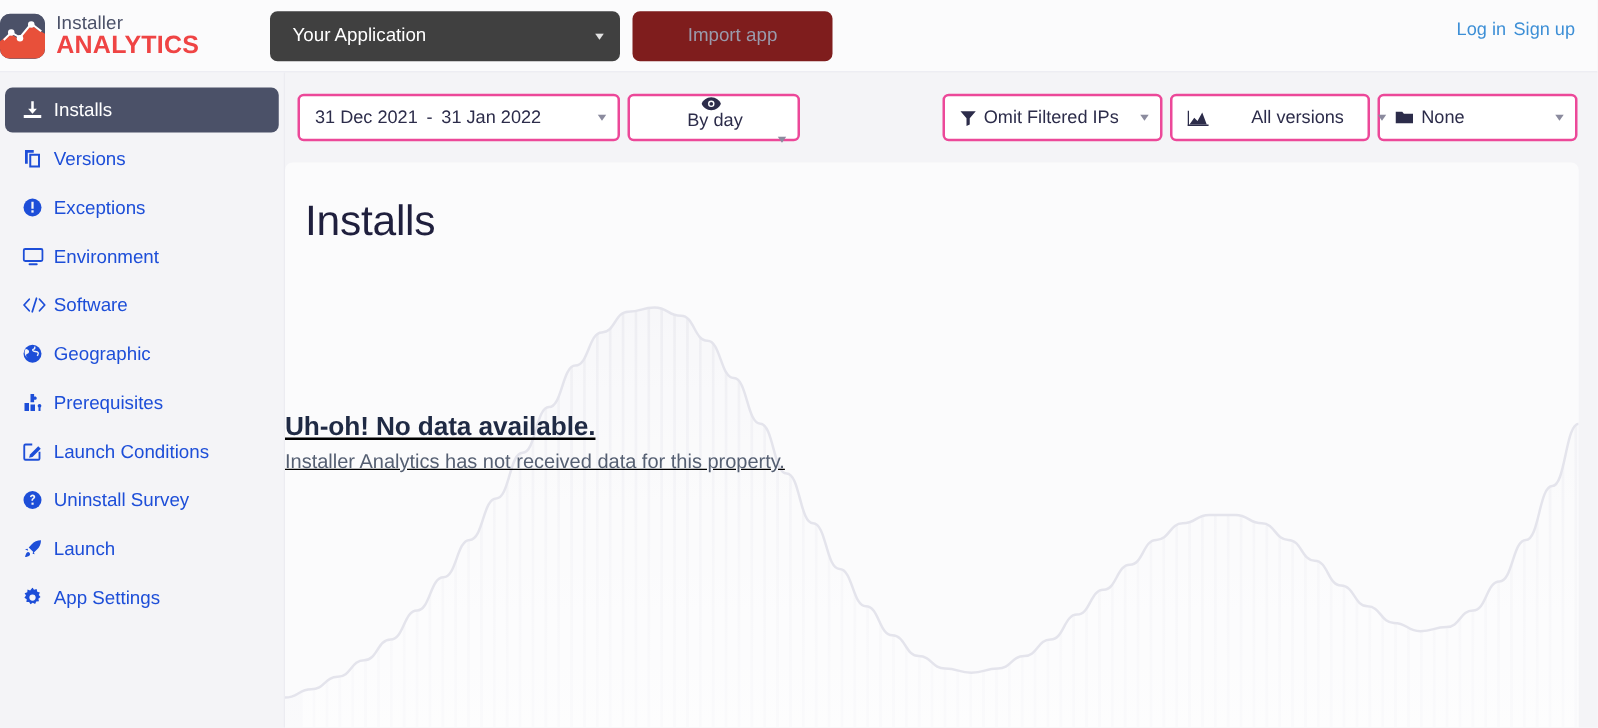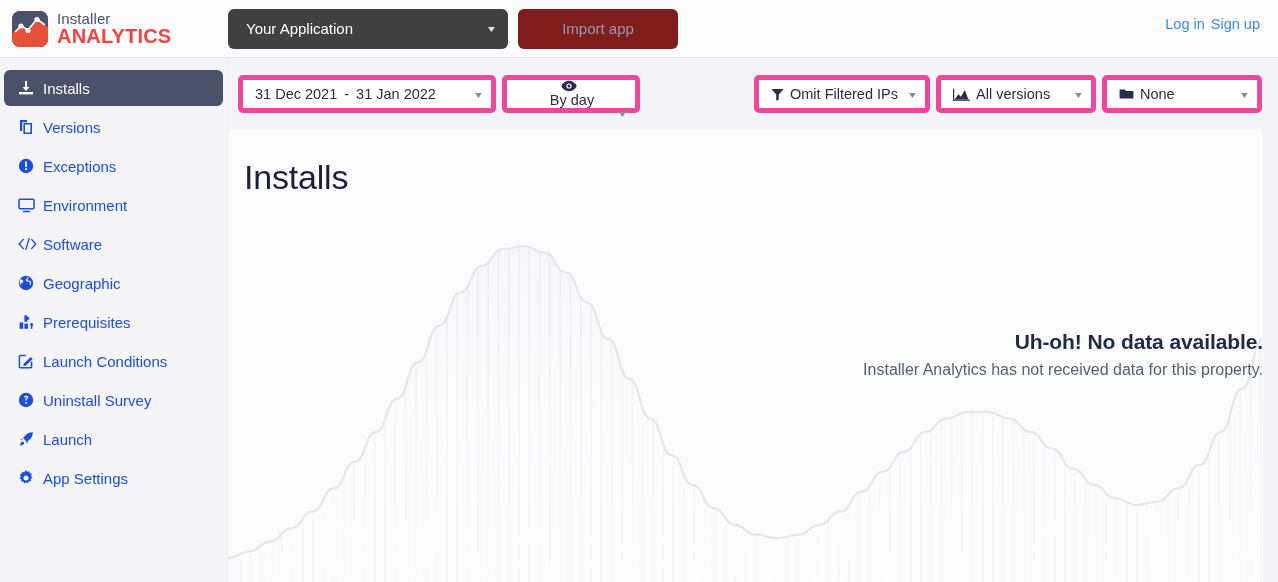--- a/index.html
+++ b/index.html
@@ -15,21 +15,21 @@
   
   .topbar {
     position: absolute; top: 0; left: 0;
     width: 1278px; height: 58px;
     background: #fbfbfc;
     border-bottom: 1px solid #e9e9ef;
     display: flex; align-items: center;
   }
   .brand {
     display: flex; align-items: center;
-    margin-left: 12px; width: 200px;
+    width: 200px;
   }
   .brand-mark {
     width: 36px; height: 36px; border-radius: 8px;
     overflow: hidden; flex: 0 0 auto; margin-right: 9px;
     background: #4b5168;
     position: relative;
   }
   .brand-text { line-height: 1.02; }
   .brand-text .l1 {
     font-size: 15px; color: #4b5168; letter-spacing: .1px;
@@ -95,42 +95,42 @@
 
   
   .toolbar {
     position: absolute; left: 228px; top: 58px;
     width: 1050px; height: 72px;
     display: flex; align-items: center;
     padding: 0 16px 0 10px;
   }
   .pill {
     height: 38px; background: #ffffff;
-    border: 5px solid #ec4899; border-radius: 5px;
+    border: 2px solid #ec4899; border-radius: 5px;
     display: flex; align-items: center;
     padding: 0 10px 0 12px;
     font-size: 14.5px; color: #2c2c4a;
     cursor: pointer; white-space: nowrap;
   }
   .pill .p-ico {
     display: flex; align-items: center; margin-right: 6px;
   }
   .pill .p-caret {
     color: #8b8b9e; font-size: 10px;
     transform: scaleX(1.35); margin-left: 12px;
   }
   .daterange { width: 258px; }
   .daterange .dr-dash { margin: 0 7px; color: #2c2c4a; }
   .daterange .p-caret { margin-left: auto; }
   .byday { width: 138px; margin-left: 6px; flex-direction: column; }
   .byday .p-caret { margin-left: auto; }
   .spacer { flex: 1; }
   .omit { width: 176px; }
   .omit .p-caret { margin-left: auto; }
-  .versions { width: 160px; margin-left: 6px; }
+  .versions { width: 160px; margin-left: 6px; gap: 28px; }
   .versions .p-caret { margin-left: auto; }
   .nonefolder { width: 160px; margin-left: 6px; }
   .nonefolder .p-caret { margin-left: auto; }
 
   
   .card {
     position: absolute; left: 228px; top: 130px;
     width: 1035px; height: 452px;
     background: #fbfbfc;
     border-radius: 6px 6px 0 0;
@@ -140,21 +140,21 @@
     position: absolute; left: 16px; top: 28px;
     font-size: 34px; color: #1f1f3d;
     letter-spacing: -.2px;
   }
   .ghost-chart {
     position: absolute; left: 0; bottom: 0;
     width: 1035px; height: 350px;
   }
   .empty-msg {
     position: absolute; left: 0; top: 200px;
-    width: 1035px; text-align: right;
+    width: 1035px; text-align: left; text-decoration: underline;
   }
   .empty-title {
     font-size: 21px; font-weight: bold; color: #1f2a44;
     letter-spacing: -.1px;
   }
   .empty-sub {
     margin-top: 7px;
     font-size: 16px; color: #555f72;
   }
 </style>

